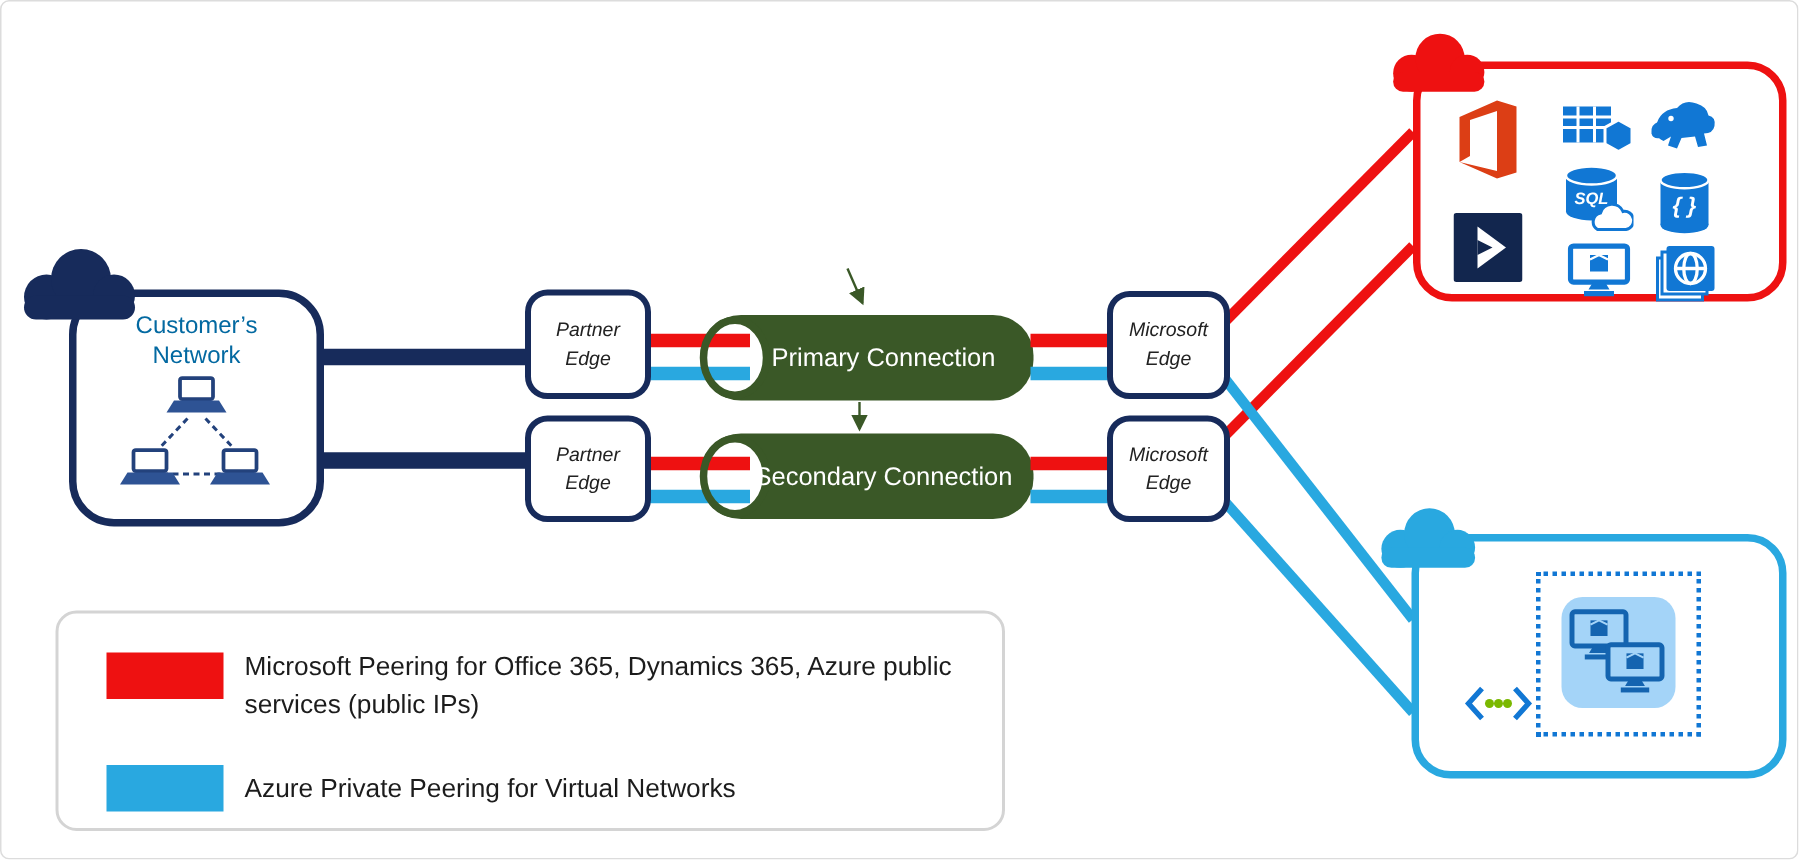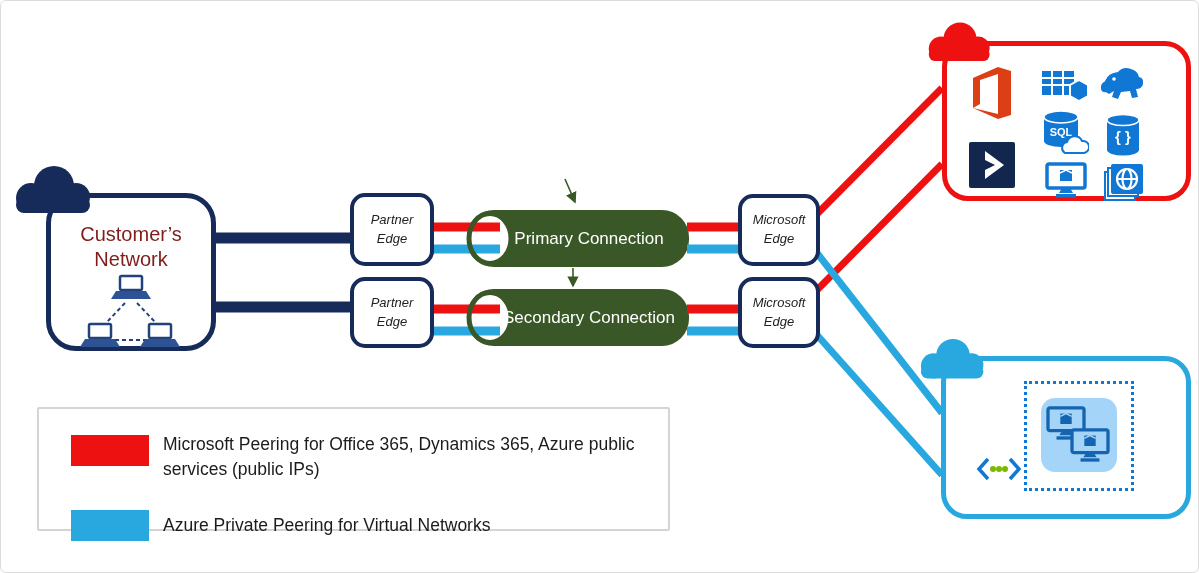--- a/index.html
+++ b/index.html
@@ -3,43 +3,43 @@
 <meta charset="utf-8">
 <style>
   html,body{margin:0;padding:0;background:#fff;font-family:"Liberation Sans",sans-serif;}
   #canvas{position:relative;width:1197px;height:571px;background:#fff;border:1px solid #DCDCDC;border-radius:6px;overflow:hidden;}
   #wires{position:absolute;left:0;top:0;z-index:1;}
   .box{position:absolute;background:#fff;box-sizing:border-box;z-index:2;}
   .navy-border{border:4px solid #172B5B;border-radius:15px;font-style:italic;}
   .pre{white-space:pre-line;}
 
   .customer{left:45px;top:192px;width:170px;height:158px;border:5px solid #172B5B;border-radius:30px;text-align:center;}
-  .customer .cap{margin-top:24px;font-size:20px;line-height:1.25;color:#7f1d1d;}
+  .customer .cap{margin-top:10px;font-size:16px;line-height:1.25;color:#0369a1;}
   .customer svg{margin-top:2px;}
 
   .edgebox{width:84px;text-align:center;display:flex;align-items:center;justify-content:center;
            font-size:13px;line-height:1.45;color:#222;}
   .pe1{left:349px;top:192px;height:73px;}
   .pe2{left:349px;top:276px;height:71px;}
   .me1{left:737px;top:193px;width:82px;height:72px;}
   .me2{left:737px;top:276px;width:82px;height:71px;}
 
   .erc-label{position:absolute;left:430px;top:146px;width:270px;text-align:center;
              font-size:20px;color:#3A5B27;z-index:2;}
 
-  .svcbox{left:941px;top:40px;width:249px;height:160px;border:5px solid #EE1111;border-radius:26px;}
+  .svcbox{left:941px;top:40px;width:249px;height:160px;border:5px solid #EE1111;border-radius:26px;font-style:italic;}
   .vnetbox{left:940px;top:355px;width:250px;height:163px;border:5px solid #29A8E0;border-radius:26px;}
 
   .cloud{position:absolute;z-index:3;line-height:0;}
   .icon{position:absolute;line-height:0;}
 
   .vnet-dash{position:absolute;left:78px;top:20px;width:110px;height:110px;border:3px dotted #1177D4;box-sizing:border-box;}
   .vnet-inner{position:absolute;left:14px;top:14px;width:76px;height:74px;background:#A4D4F8;border-radius:14px;}
 
-  .legend{left:36px;top:406px;width:633px;height:124px;border:2px solid #D4D4D4;border-radius:2px;}
+  .legend{left:36px;top:406px;width:633px;height:147px;border:2px solid #D4D4D4;border-radius:14px;}
   .legend .swatch{position:absolute;left:32px;width:78px;height:31px;}
   .legend .sw1{top:26px;background:#EE1111;}
   .legend .sw2{top:101px;background:#29A8E0;}
   .legend .ltext{position:absolute;left:124px;width:480px;font-size:17.5px;line-height:1.45;color:#1c1c1c;}
   .lt1{top:23px;}
   .lt2{top:104px;}
 </style>
 </head>
 <body>
 

